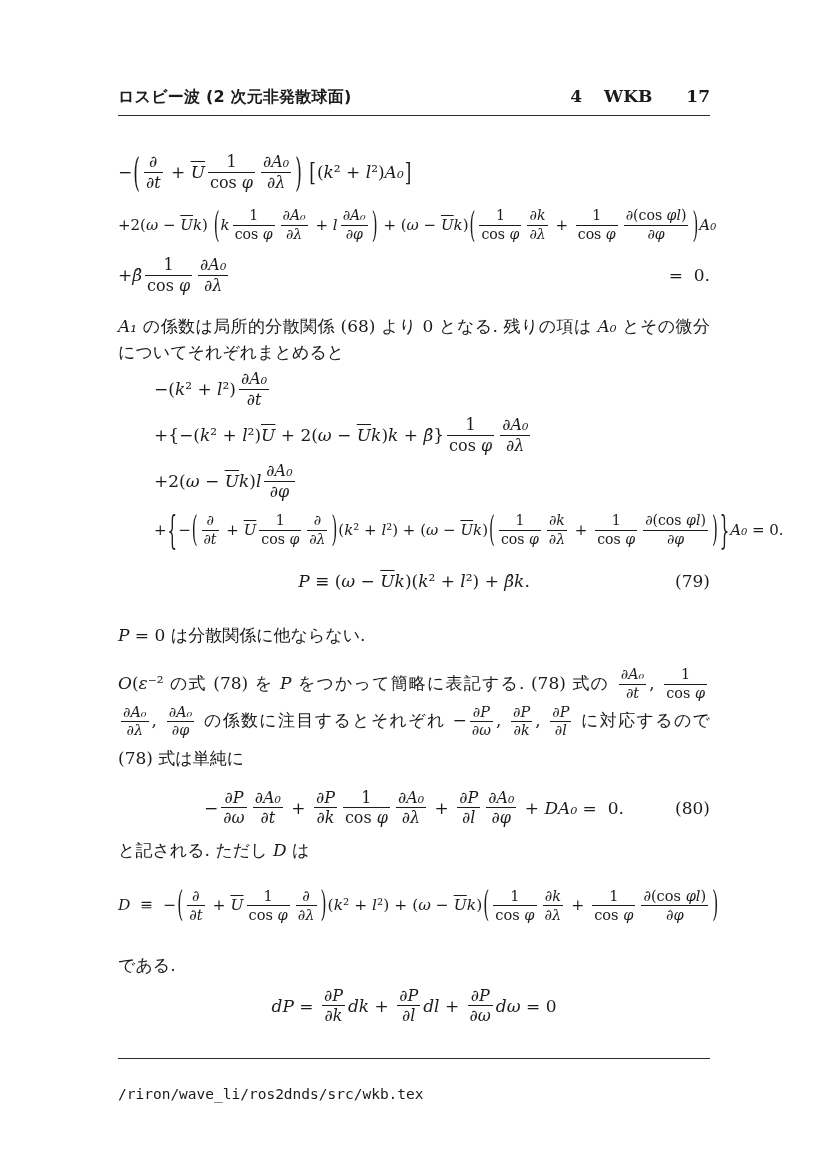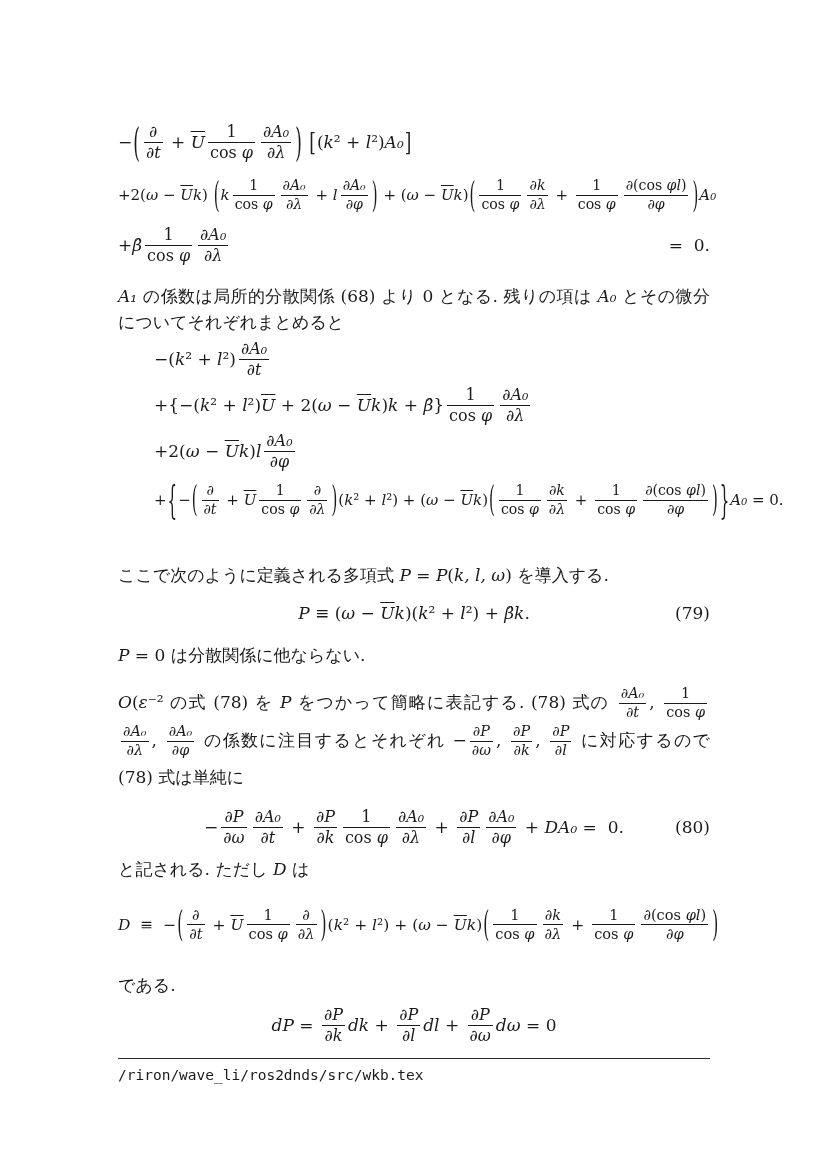--- a/index.html
+++ b/index.html
@@ -20,46 +20,53 @@
   .para .frac{font-size:0.9em;}
   .fnum,.fden{font-size:0.94em;line-height:1.22;padding:0 2px;white-space:pre;}
   .fbar{height:1px;background:#1b1b1b;align-self:stretch;}
   .big{display:inline-block;transform-origin:50% 50%;padding:0 1px;}
   .it{font-style:italic;}
   .bi{font-style:italic;font-weight:bold;}
   .ov{text-decoration:overline;}
   .eqnum{position:absolute;right:0;top:50%;transform:translateY(-50%);}
   sub{font-size:0.68em;}
   .ftr{position:absolute;left:118px;top:1058px;width:592px;border-top:1px solid #2a2a2a;
-       padding-top:8px;display:flex;font-size:15px;}
+       padding-top:27px;display:flex;font-size:15px;}
   .ftr-left{font-family:"DejaVu Sans Mono",monospace;font-size:14.5px;}
 </style>
 </head>
 <body>
 
 <div class="page">
   <div class="content">
+    <div class="hdr">
+      <span class="hdr-left">ロスビー波 (2 次元非発散球面)</span>
+      <span class="hdr-right">
+        <span>4</span>
+        <span>WKB</span>
+        <span class="pageno">17</span>
+      </span>
+    </div>
     <main>
         <div class="eq" style="margin-top: 30px;">
           <div class="eqline" style="min-height: 52px;"><span class="toks"><span class="rm">−</span><span class="big" style="transform: scaleY(2.3);">(</span><span class="frac"><span class="fnum"><span class="it">∂</span></span><span class="fbar"></span><span class="fden"><span class="it">∂t</span></span></span><span class="rm"> + </span><span class="it ov">U</span><span class="frac"><span class="fnum"><span class="rm">1</span></span><span class="fbar"></span><span class="fden"><span class="rm">cos </span><span class="it">φ</span></span></span><span class="frac"><span class="fnum"><span class="it">∂A₀</span></span><span class="fbar"></span><span class="fden"><span class="it">∂λ</span></span></span><span class="big" style="transform: scaleY(2.3);">)</span><span class="rm"> </span><span class="big" style="transform: scaleY(1.4);">[</span><span class="rm">(</span><span class="it">k</span><span class="rm">² + </span><span class="it">l</span><span class="rm">²)</span><span class="it">A₀</span><span class="big" style="transform: scaleY(1.4);">]</span></span></div>
           <div class="eqline" style="font-size: 15px; min-height: 54px;"><span class="toks"><span class="rm">+2(</span><span class="it">ω</span><span class="rm"> − </span><span class="it ov">U</span><span class="it">k</span><span class="rm">) </span><span class="big" style="transform: scaleY(2.3);">(</span><span class="it">k</span><span class="frac"><span class="fnum"><span class="rm">1</span></span><span class="fbar"></span><span class="fden"><span class="rm">cos </span><span class="it">φ</span></span></span><span class="frac"><span class="fnum"><span class="it">∂A₀</span></span><span class="fbar"></span><span class="fden"><span class="it">∂λ</span></span></span><span class="rm"> + </span><span class="it">l</span><span class="frac"><span class="fnum"><span class="it">∂A₀</span></span><span class="fbar"></span><span class="fden"><span class="it">∂φ</span></span></span><span class="big" style="transform: scaleY(2.3);">)</span><span class="rm"> + (</span><span class="it">ω</span><span class="rm"> − </span><span class="it ov">U</span><span class="it">k</span><span class="rm">)</span><span class="big" style="transform: scaleY(2.3);">(</span><span class="frac"><span class="fnum"><span class="rm">1</span></span><span class="fbar"></span><span class="fden"><span class="rm">cos </span><span class="it">φ</span></span></span><span class="frac"><span class="fnum"><span class="it">∂k</span></span><span class="fbar"></span><span class="fden"><span class="it">∂λ</span></span></span><span class="rm"> + </span><span class="frac"><span class="fnum"><span class="rm">1</span></span><span class="fbar"></span><span class="fden"><span class="rm">cos </span><span class="it">φ</span></span></span><span class="frac"><span class="fnum"><span class="it">∂</span><span class="rm">(cos </span><span class="it">φl</span><span class="rm">)</span></span><span class="fbar"></span><span class="fden"><span class="it">∂φ</span></span></span><span class="big" style="transform: scaleY(2.3);">)</span><span class="it">A₀</span></span></div>
           <div class="eqline" style="min-height: 46px; justify-content: space-between;"><span class="toks"><span class="rm">+</span><span class="it">β̂</span><span class="frac"><span class="fnum"><span class="rm">1</span></span><span class="fbar"></span><span class="fden"><span class="rm">cos </span><span class="it">φ</span></span></span><span class="frac"><span class="fnum"><span class="it">∂A₀</span></span><span class="fbar"></span><span class="fden"><span class="it">∂λ</span></span></span></span><span class="toks"><span class="rm">=&nbsp;&nbsp;0.</span></span></div>
         </div>
         <div class="para" style="margin-top: 16px;"><span class="it">A₁</span><span class="jt"> の係数は局所的分散関係 (68) より 0 となる. 残りの項は </span><span class="it">A₀</span><span class="jt"> とその微分についてそれぞれまとめると</span></div>
         <div class="eq" style="margin-top: 2px;">
           <div class="eqline" style="padding-left: 36px; min-height: 44px;"><span class="toks"><span class="rm">−(</span><span class="it">k</span><span class="rm">² + </span><span class="it">l</span><span class="rm">²)</span><span class="frac"><span class="fnum"><span class="it">∂A₀</span></span><span class="fbar"></span><span class="fden"><span class="it">∂t</span></span></span></span></div>
           <div class="eqline" style="padding-left: 36px; min-height: 48px;"><span class="toks"><span class="rm">+{−(</span><span class="it">k</span><span class="rm">² + </span><span class="it">l</span><span class="rm">²)</span><span class="it ov">U</span><span class="rm"> + 2(</span><span class="it">ω</span><span class="rm"> − </span><span class="it ov">U</span><span class="it">k</span><span class="rm">)</span><span class="it">k</span><span class="rm"> + </span><span class="it">β̂</span><span class="rm">}</span><span class="frac"><span class="fnum"><span class="rm">1</span></span><span class="fbar"></span><span class="fden"><span class="rm">cos </span><span class="it">φ</span></span></span><span class="frac"><span class="fnum"><span class="it">∂A₀</span></span><span class="fbar"></span><span class="fden"><span class="it">∂λ</span></span></span></span></div>
           <div class="eqline" style="padding-left: 36px; min-height: 44px;"><span class="toks"><span class="rm">+2(</span><span class="it">ω</span><span class="rm"> − </span><span class="it ov">U</span><span class="it">k</span><span class="rm">)</span><span class="it">l</span><span class="frac"><span class="fnum"><span class="it">∂A₀</span></span><span class="fbar"></span><span class="fden"><span class="it">∂φ</span></span></span></span></div>
           <div class="eqline" style="padding-left: 36px; font-size: 15px; min-height: 54px;"><span class="toks"><span class="rm">+</span><span class="big" style="transform: scaleY(2.6);">{</span><span class="rm">−</span><span class="big" style="transform: scaleY(2.3);">(</span><span class="frac"><span class="fnum"><span class="it">∂</span></span><span class="fbar"></span><span class="fden"><span class="it">∂t</span></span></span><span class="rm"> + </span><span class="it ov">U</span><span class="frac"><span class="fnum"><span class="rm">1</span></span><span class="fbar"></span><span class="fden"><span class="rm">cos </span><span class="it">φ</span></span></span><span class="frac"><span class="fnum"><span class="it">∂</span></span><span class="fbar"></span><span class="fden"><span class="it">∂λ</span></span></span><span class="big" style="transform: scaleY(2.3);">)</span><span class="rm">(</span><span class="it">k</span><span class="rm">² + </span><span class="it">l</span><span class="rm">²) + (</span><span class="it">ω</span><span class="rm"> − </span><span class="it ov">U</span><span class="it">k</span><span class="rm">)</span><span class="big" style="transform: scaleY(2.3);">(</span><span class="frac"><span class="fnum"><span class="rm">1</span></span><span class="fbar"></span><span class="fden"><span class="rm">cos </span><span class="it">φ</span></span></span><span class="frac"><span class="fnum"><span class="it">∂k</span></span><span class="fbar"></span><span class="fden"><span class="it">∂λ</span></span></span><span class="rm"> + </span><span class="frac"><span class="fnum"><span class="rm">1</span></span><span class="fbar"></span><span class="fden"><span class="rm">cos </span><span class="it">φ</span></span></span><span class="frac"><span class="fnum"><span class="it">∂</span><span class="rm">(cos </span><span class="it">φl</span><span class="rm">)</span></span><span class="fbar"></span><span class="fden"><span class="it">∂φ</span></span></span><span class="big" style="transform: scaleY(2.3);">)</span><span class="big" style="transform: scaleY(2.6);">}</span><span class="it">A₀</span><span class="rm"> = 0.</span></span></div>
         </div>
-        <div class="para" style="margin-top: 36px;"><span class="jt">ここで次のように定義される多項式 </span><span class="it">P</span><span class="rm"> = </span><span class="it">P</span><span class="rm">(</span><span class="it">k, l, ω</span><span class="rm">)</span><span class="jt"> を導入する.</span></div>
         <div class="eq" style="margin-top: 6px;">
           <div class="eqline" style="justify-content: center; min-height: 36px;"><span class="toks"><span class="it">P</span><span class="rm"> ≡ (</span><span class="it">ω</span><span class="rm"> − </span><span class="it ov">U</span><span class="it">k</span><span class="rm">)(</span><span class="it">k</span><span class="rm">² + </span><span class="it">l</span><span class="rm">²) + </span><span class="it">β̂k</span><span class="rm">.</span></span><span class="eqnum">(79)</span></div>
         </div>
-        <div class="para" style="margin-top: 12px;"><span class="it">P</span><span class="rm"> = 0</span><span class="jt"> は分散関係に他ならない.</span></div>
+        <div class="para" style="margin-top: 24px;"><span class="it">P</span><span class="rm"> = 0</span><span class="jt"> は分散関係に他ならない.</span></div>
         <div class="para tall" style="margin-top: 16px;"><span class="it">O</span><span class="rm">(</span><span class="it">ε</span><span class="rm">⁻²</span><span class="jt"> の式 (78) を </span><span class="it">P</span><span class="jt"> をつかって簡略に表記する. (78) 式の </span><span class="frac">
             <span class="fnum"><span class="it">∂A₀</span></span>
             <span class="fbar"></span>
             <span class="fden"><span class="it">∂t</span></span>
           </span><span class="rm">, </span><span class="frac">
             <span class="fnum"><span class="rm">1</span></span>
             <span class="fbar"></span>
             <span class="fden"><span class="rm">cos </span><span class="it">φ</span></span>
           </span><span class="frac">
             <span class="fnum"><span class="it">∂A₀</span></span>

